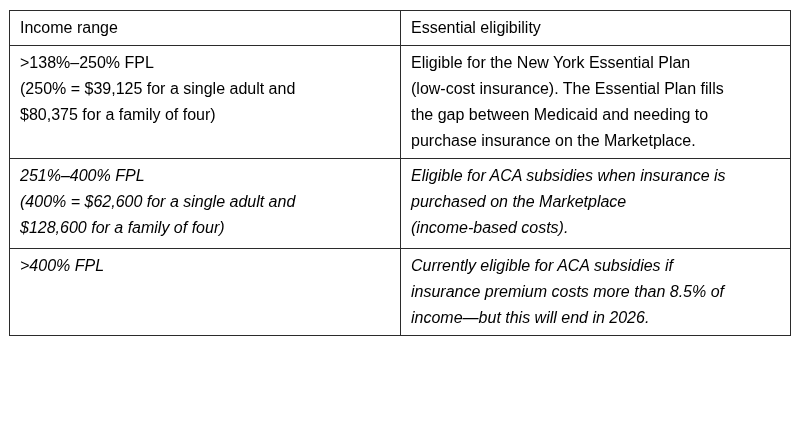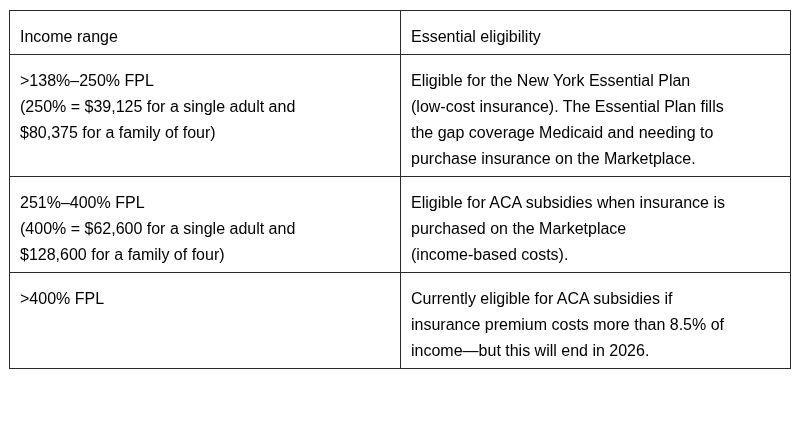--- a/index.html
+++ b/index.html
@@ -20,34 +20,34 @@
     top: 10px;
     width: 781px;
     border-collapse: collapse;
     table-layout: fixed;
   }
   .doc-table th,
   .doc-table td {
     border: 1px solid #2b2b2b;
     vertical-align: top;
     text-align: left;
-    padding: 13px 10px 4px 10px;
+    padding: 4px 10px 4px 10px;
     font-size: 16px;
     line-height: 26px;
     font-weight: 400;
     white-space: pre-line;
     overflow: hidden;
   }
   .col-income { width: 391px; }
   .col-coverage { width: 390px; }
   tr.row-header   { height: 35px; }
   tr.row-0        { height: 95px; }
   tr.row-1        { height: 106px; }
-  tr.row-2        { height: 90px; }
-  tr.row-3        { height: 87px; }
+  tr.row-2        { height: 90px; font-style: italic; }
+  tr.row-3        { height: 87px; font-style: italic; }
 </style>
 </head>
 <body>
 
 <table class="doc-table">
   <colgroup>
     <col class="col-income">
     <col class="col-coverage">
   </colgroup>
   <thead>
@@ -56,21 +56,21 @@
       <th>Essential eligibility</th>
     </tr>
   </thead>
   <tbody>
     <tr class="row-1">
       <td>&gt;138%–250% FPL
 (250% = $39,125 for a single adult and
 $80,375 for a family of four)</td>
       <td>Eligible for the New York Essential Plan
 (low-cost insurance). The Essential Plan fills
-the gap coverage Medicaid and needing to
+the gap between Medicaid and needing to
 purchase insurance on the Marketplace.</td>
     </tr>
     <tr class="row-2">
       <td>251%–400% FPL
 (400% = $62,600 for a single adult and
 $128,600 for a family of four)</td>
       <td>Eligible for ACA subsidies when insurance is
 purchased on the Marketplace
 (income-based costs).</td>
     </tr>

